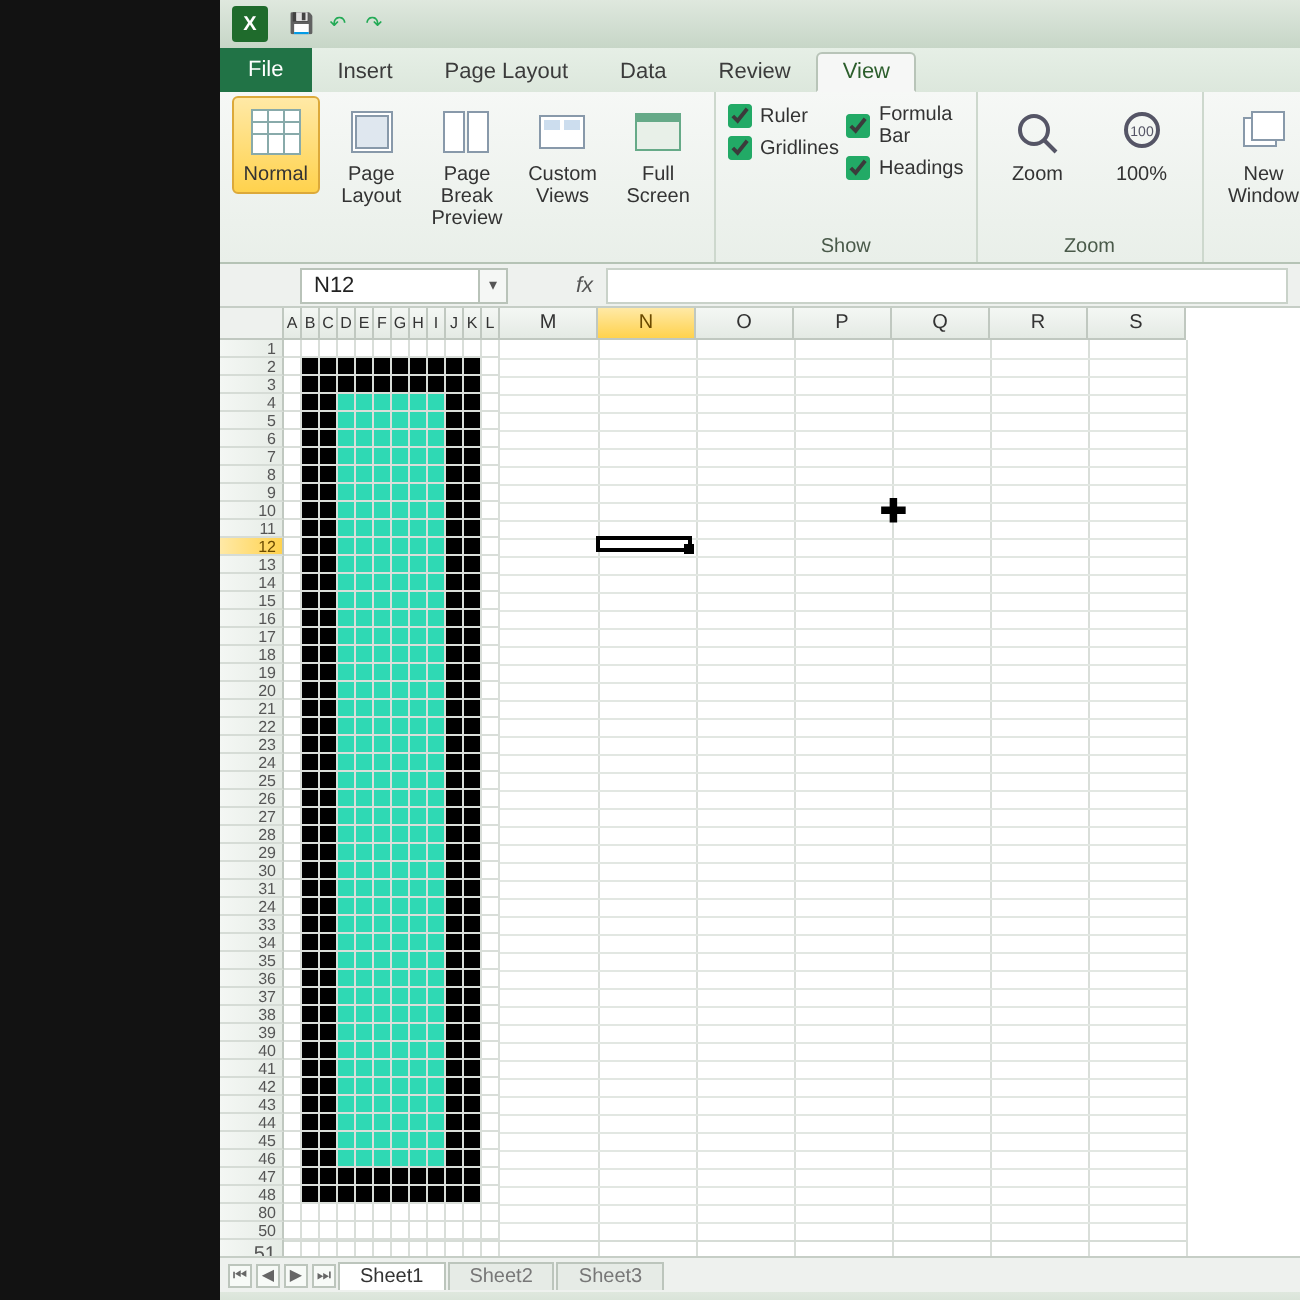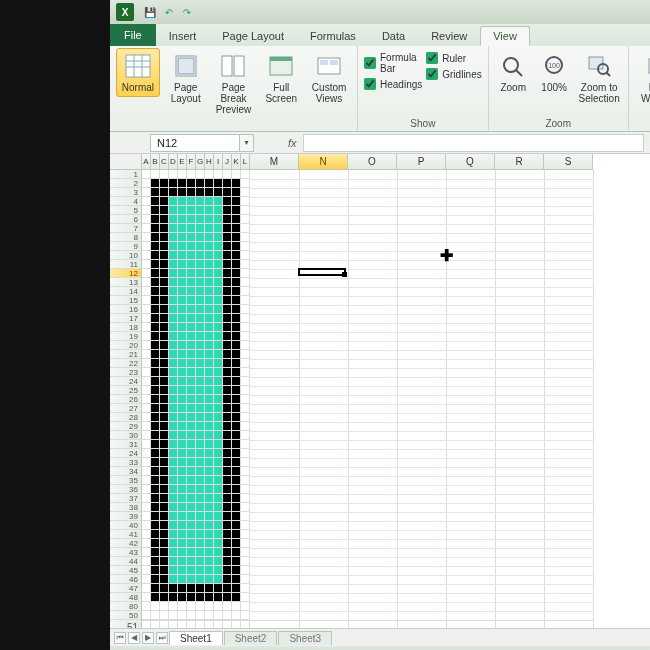--- a/index.html
+++ b/index.html
@@ -88,21 +88,20 @@
       <span>↶</span>
       <span>↷</span>
     </div>
   </div>
 
   <div class="tabs-row">
     <div class="file-tab">File</div>
     <div id="tabs-host" style="display: flex;">
         <div class="tab">Insert</div>
         <div class="tab">Page Layout</div>
-        <div class="tab">Formulas</div>
         <div class="tab">Data</div>
         <div class="tab">Review</div>
         <div class="tab active">View</div>
       </div>
   </div>
 
   <div class="ribbon">
     <div class="group" style="width:248px">
       <div class="group-body">
         <div class="bigbtn sel">
@@ -131,59 +130,59 @@
             <svg width="26" height="24">
                 <rect x="2" y="2" width="10" height="20" fill="#fff" stroke="#89a"></rect>
                 <rect x="14" y="2" width="10" height="20" fill="#fff" stroke="#89a"></rect>
               </svg>
           </span>
           <span class="lb">Page Break Preview</span>
         </div>
         <div class="bigbtn">
           <span class="ic">
             <svg width="26" height="24">
-                <rect x="2" y="3" width="22" height="18" fill="#e8f0e8" stroke="#6a8"></rect>
-                <rect x="2" y="3" width="22" height="4" fill="#6a8"></rect>
-              </svg>
-          </span>
-          <span class="lb">Full Screen</span>
-        </div>
-        <div class="bigbtn">
-          <span class="ic">
-            <svg width="26" height="24">
                 <rect x="2" y="4" width="22" height="16" fill="#fff" stroke="#89a"></rect>
                 <rect x="4" y="6" width="8" height="5" fill="#cde"></rect>
                 <rect x="14" y="6" width="8" height="5" fill="#cde"></rect>
               </svg>
           </span>
           <span class="lb">Custom Views</span>
         </div>
+        <div class="bigbtn">
+          <span class="ic">
+            <svg width="26" height="24">
+                <rect x="2" y="3" width="22" height="18" fill="#e8f0e8" stroke="#6a8"></rect>
+                <rect x="2" y="3" width="22" height="4" fill="#6a8"></rect>
+              </svg>
+          </span>
+          <span class="lb">Full Screen</span>
+        </div>
       </div>
     </div>
 
     <div class="group" style="width:160px">
       <div class="group-body">
+        <div class="chk-col">
+          <label class="chk">
+              <input type="checkbox" checked="" style="">
+              <span>Ruler</span>
+            </label>
+          <label class="chk">
+              <input type="checkbox" checked="" style="">
+              <span>Gridlines</span>
+            </label>
+        </div>
         <div class="chk-col">
           <label class="chk">
               <input type="checkbox" checked="" style="">
               <span>Formula Bar</span>
             </label>
           <label class="chk">
               <input type="checkbox" checked="" style="">
               <span>Headings</span>
-            </label>
-        </div>
-        <div class="chk-col">
-          <label class="chk">
-              <input type="checkbox" checked="" style="">
-              <span>Ruler</span>
-            </label>
-          <label class="chk">
-              <input type="checkbox" checked="" style="">
-              <span>Gridlines</span>
             </label>
         </div>
       </div>
       <div class="group-label">Show</div>
     </div>
 
     <div class="group" style="width:140px">
       <div class="group-body">
         <div class="bigbtn">
           <span class="ic">
@@ -195,30 +194,20 @@
           <span class="lb">Zoom</span>
         </div>
         <div class="bigbtn">
           <span class="ic">
             <svg width="26" height="24">
                 <circle cx="13" cy="11" r="8" fill="none" stroke="#556" stroke-width="2"></circle>
                 <text x="13" y="14" font-size="7" text-anchor="middle" fill="#556">100</text>
               </svg>
           </span>
           <span class="lb">100%</span>
-        </div>
-        <div class="bigbtn">
-          <span class="ic">
-            <svg width="26" height="24">
-                <rect x="3" y="3" width="14" height="12" fill="#dfe7ef" stroke="#89a"></rect>
-                <circle cx="17" cy="15" r="5" fill="none" stroke="#556" stroke-width="2"></circle>
-                <line x1="20" y1="18" x2="24" y2="22" stroke="#556" stroke-width="2"></line>
-              </svg>
-          </span>
-          <span class="lb">Zoom to Selection</span>
         </div>
       </div>
       <div class="group-label">Zoom</div>
     </div>
 
     <div class="group" style="flex:1; border-right:none;">
       <div class="group-body">
         <div class="bigbtn">
           <span class="ic">
             <svg width="26" height="24">

